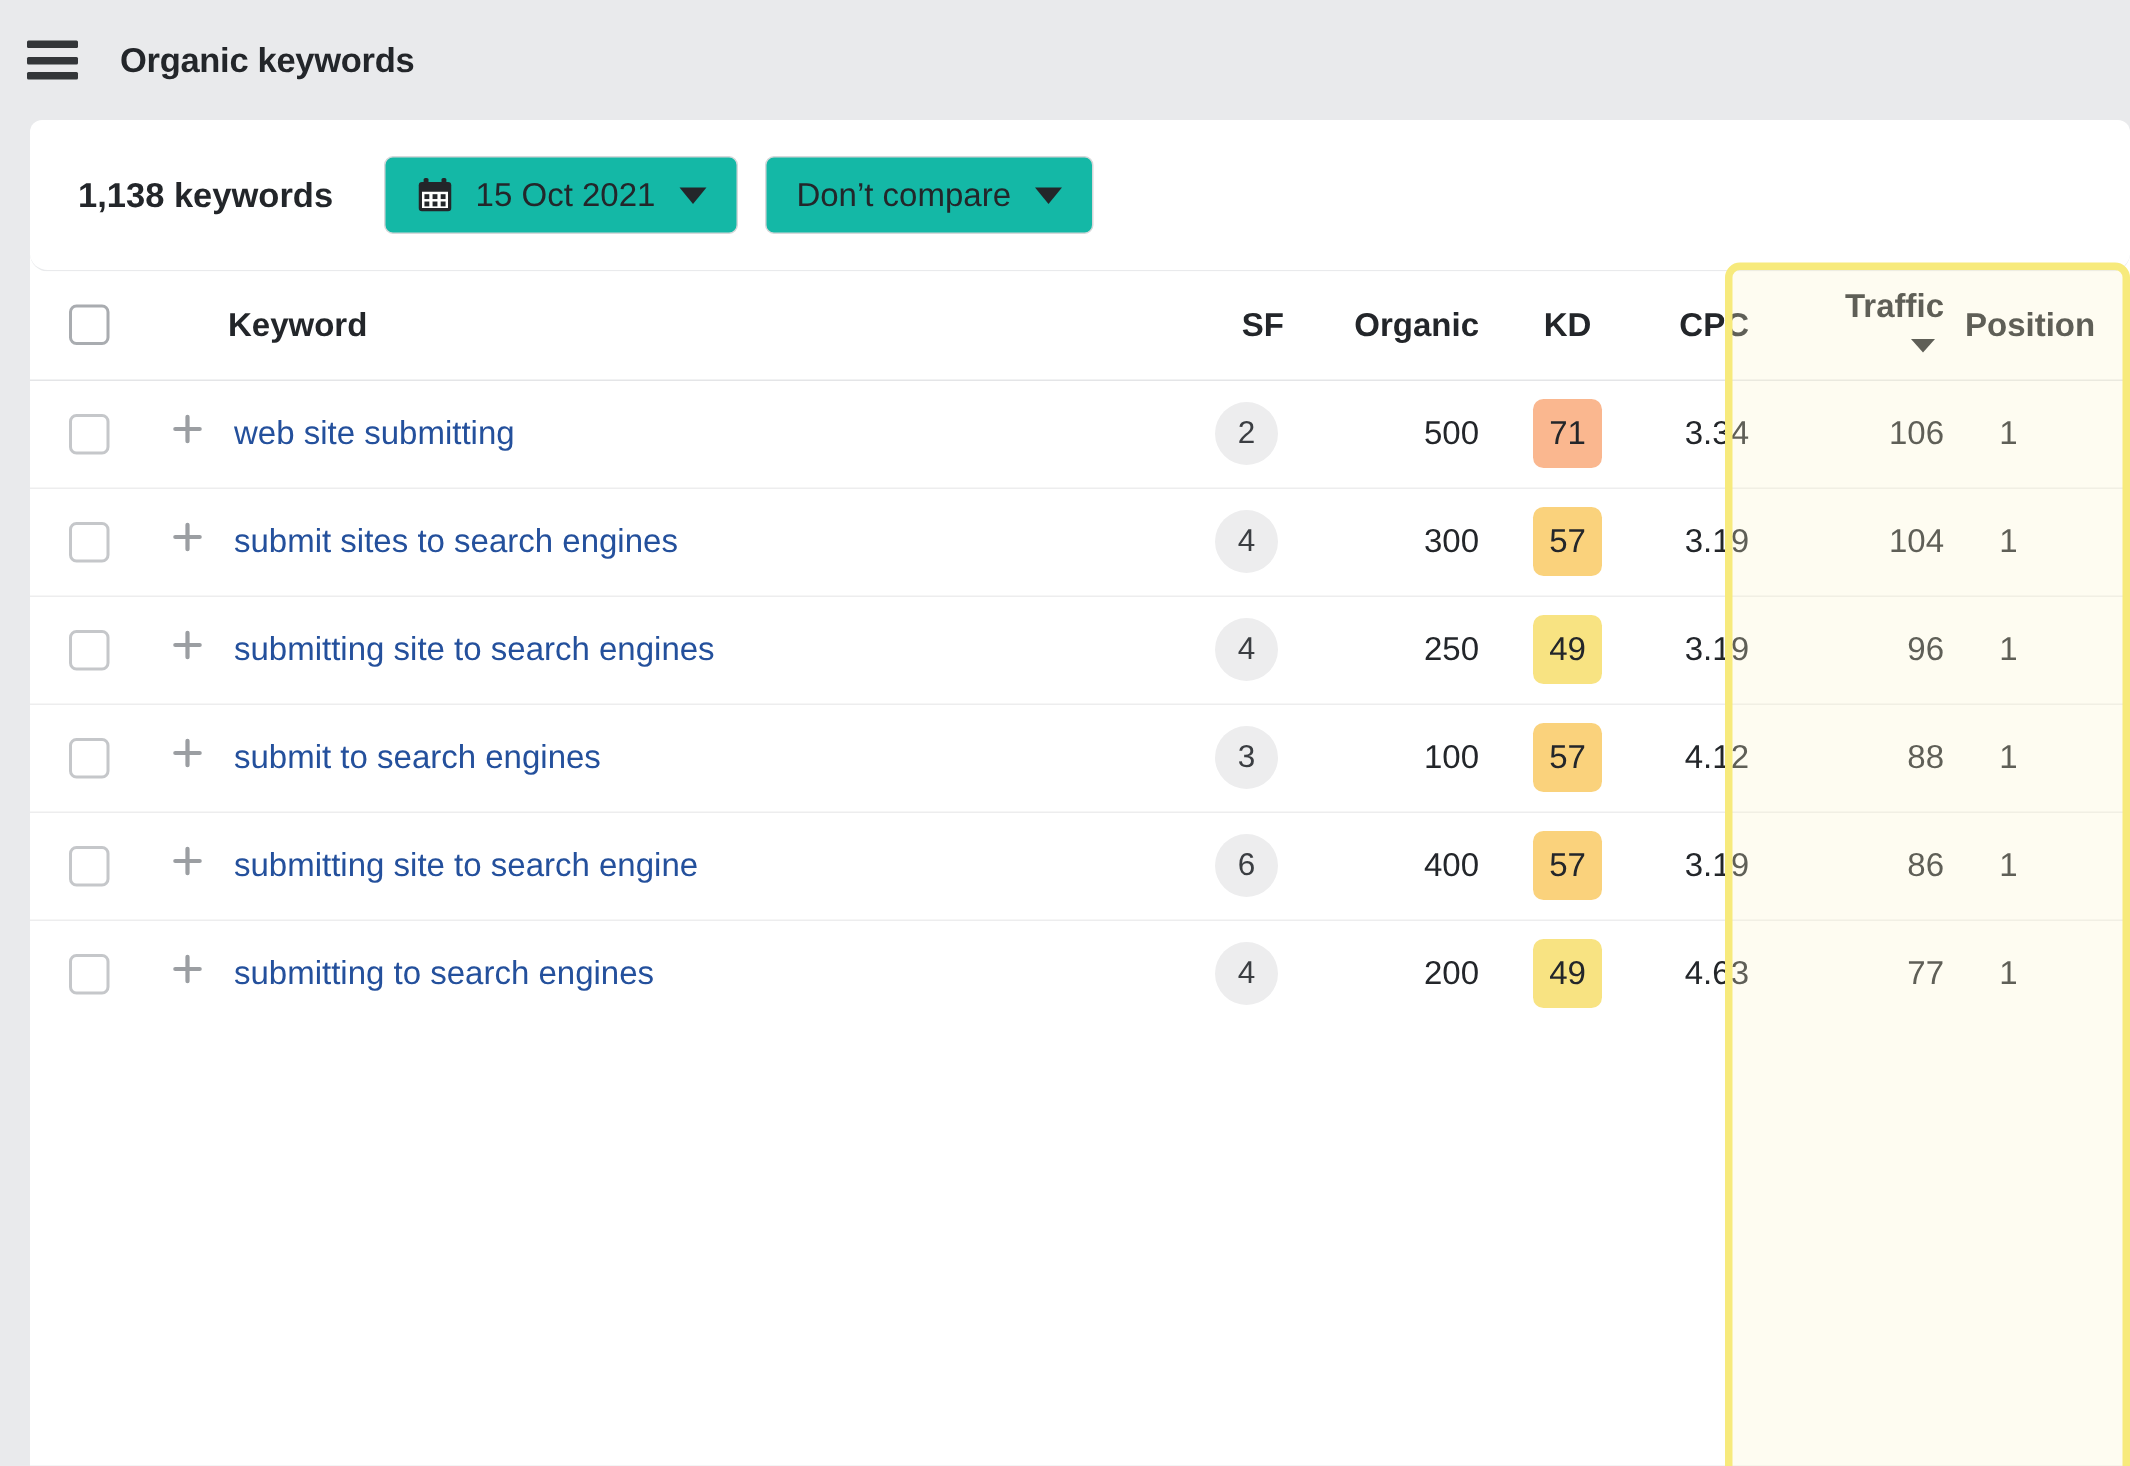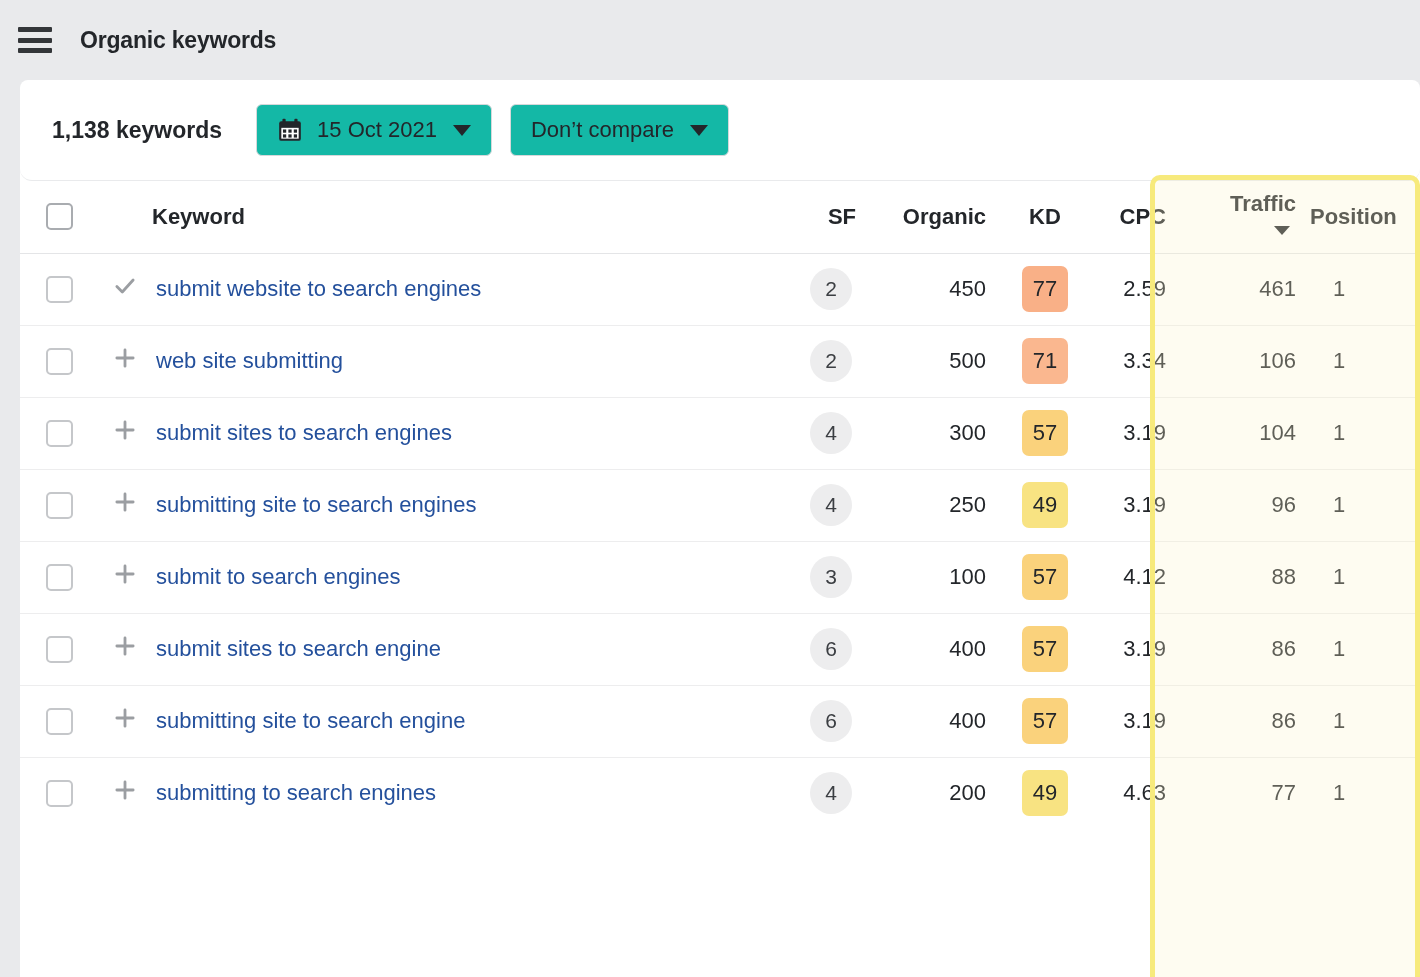--- a/index.html
+++ b/index.html
@@ -270,35 +270,20 @@
           <span>Traffic</span><span style="display:inline-block;width:0;height:0;border-left:8px solid transparent;border-right:8px solid transparent;border-top:9px solid #23262a;margin:0 6px 0 8px;vertical-align:middle;"></span>
         </th>
         <th class="th-pos-cell">Position</th>
       </tr>
     </thead>
     <tbody id="tbody">
         <tr>
           <td>
             <div class="chk"></div>
           </td>
-          <td class="icon-cell"><span class="check-icon"><svg width="26" height="26" viewBox="0 0 24 24" aria-hidden="true">
-                <path d="M4.5 12.5l5 5 10-11" fill="none" stroke="#9b9ea2" stroke-width="2.6" stroke-linecap="round" stroke-linejoin="round"></path>
-              </svg></span></td>
-          <td class="kw-cell"><a class="kw-link">submit website to search engines</a></td>
-          <td class="sf-cell"><span class="sf-badge">2</span></td>
-          <td class="num">450</td>
-          <td class="kd-cell"><span class="kd-badge" style="background:#f9b087">77</span></td>
-          <td class="num">2.59</td>
-          <td class="th-traffic-cell">461</td>
-          <td class="th-pos-cell">1</td>
-        </tr>
-        <tr>
-          <td>
-            <div class="chk"></div>
-          </td>
           <td class="icon-cell"><span class="plus-icon"><svg width="26" height="26" viewBox="0 0 24 24" aria-hidden="true">
                 <path d="M12 4.5v15M4.5 12h15" stroke="#9b9ea2" stroke-width="2.6" stroke-linecap="round"></path>
               </svg></span></td>
           <td class="kw-cell"><a class="kw-link">web site submitting</a></td>
           <td class="sf-cell"><span class="sf-badge">2</span></td>
           <td class="num">500</td>
           <td class="kd-cell"><span class="kd-badge" style="background:#fab78f">71</span></td>
           <td class="num">3.34</td>
           <td class="th-traffic-cell">106</td>
           <td class="th-pos-cell">1</td>
@@ -348,35 +333,20 @@
           <td class="th-traffic-cell">88</td>
           <td class="th-pos-cell">1</td>
         </tr>
         <tr>
           <td>
             <div class="chk"></div>
           </td>
           <td class="icon-cell"><span class="plus-icon"><svg width="26" height="26" viewBox="0 0 24 24" aria-hidden="true">
                 <path d="M12 4.5v15M4.5 12h15" stroke="#9b9ea2" stroke-width="2.6" stroke-linecap="round"></path>
               </svg></span></td>
-          <td class="kw-cell"><a class="kw-link">submit sites to search engine</a></td>
-          <td class="sf-cell"><span class="sf-badge">6</span></td>
-          <td class="num">400</td>
-          <td class="kd-cell"><span class="kd-badge" style="background:#fad27c">57</span></td>
-          <td class="num">3.19</td>
-          <td class="th-traffic-cell">86</td>
-          <td class="th-pos-cell">1</td>
-        </tr>
-        <tr>
-          <td>
-            <div class="chk"></div>
-          </td>
-          <td class="icon-cell"><span class="plus-icon"><svg width="26" height="26" viewBox="0 0 24 24" aria-hidden="true">
-                <path d="M12 4.5v15M4.5 12h15" stroke="#9b9ea2" stroke-width="2.6" stroke-linecap="round"></path>
-              </svg></span></td>
           <td class="kw-cell"><a class="kw-link">submitting site to search engine</a></td>
           <td class="sf-cell"><span class="sf-badge">6</span></td>
           <td class="num">400</td>
           <td class="kd-cell"><span class="kd-badge" style="background:#fad27c">57</span></td>
           <td class="num">3.19</td>
           <td class="th-traffic-cell">86</td>
           <td class="th-pos-cell">1</td>
         </tr>
         <tr>
           <td>

